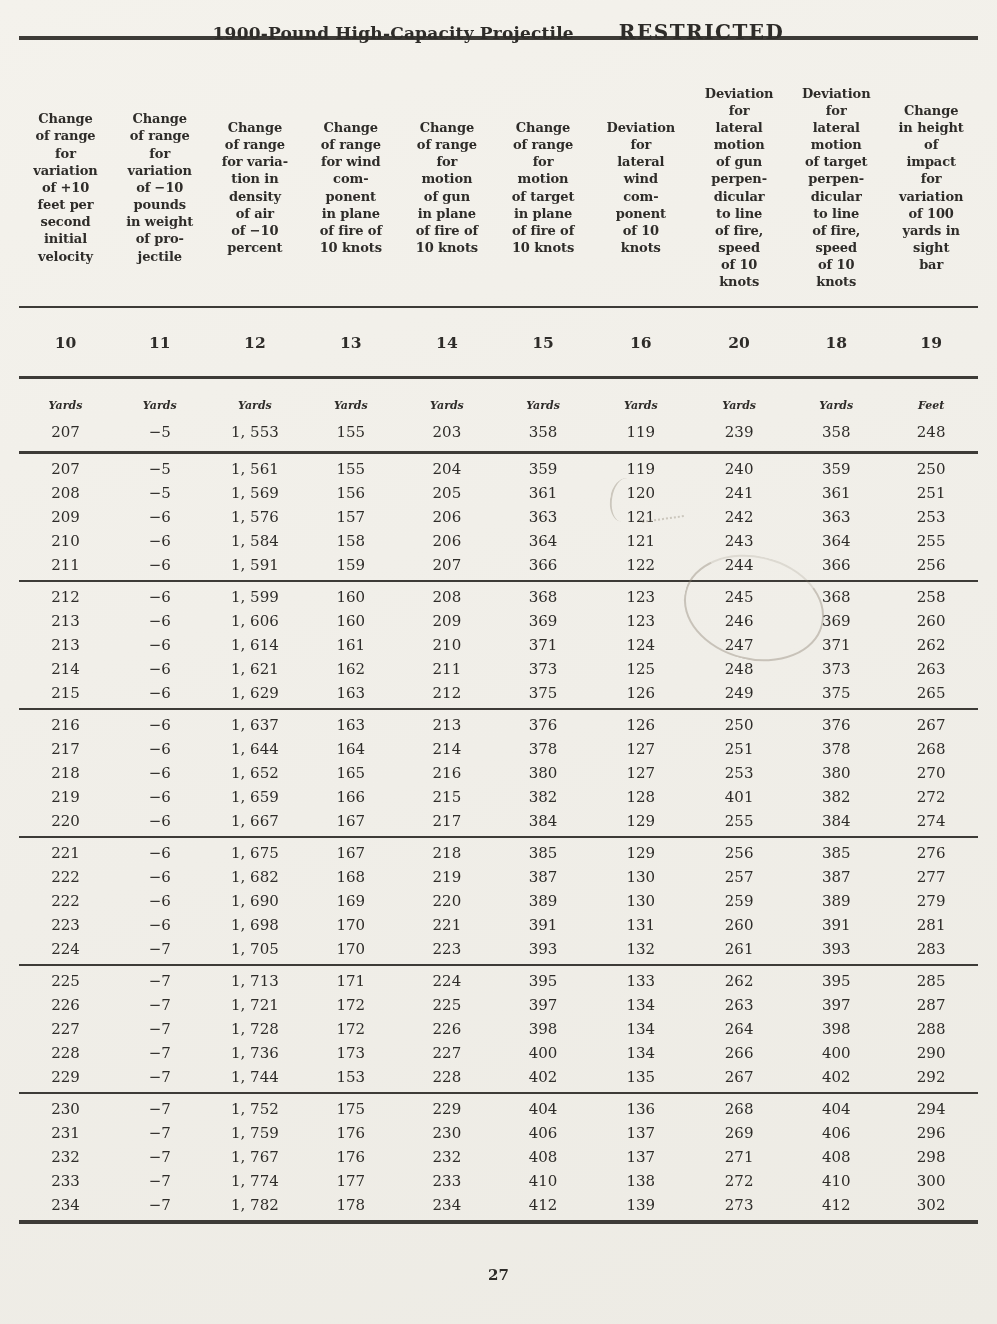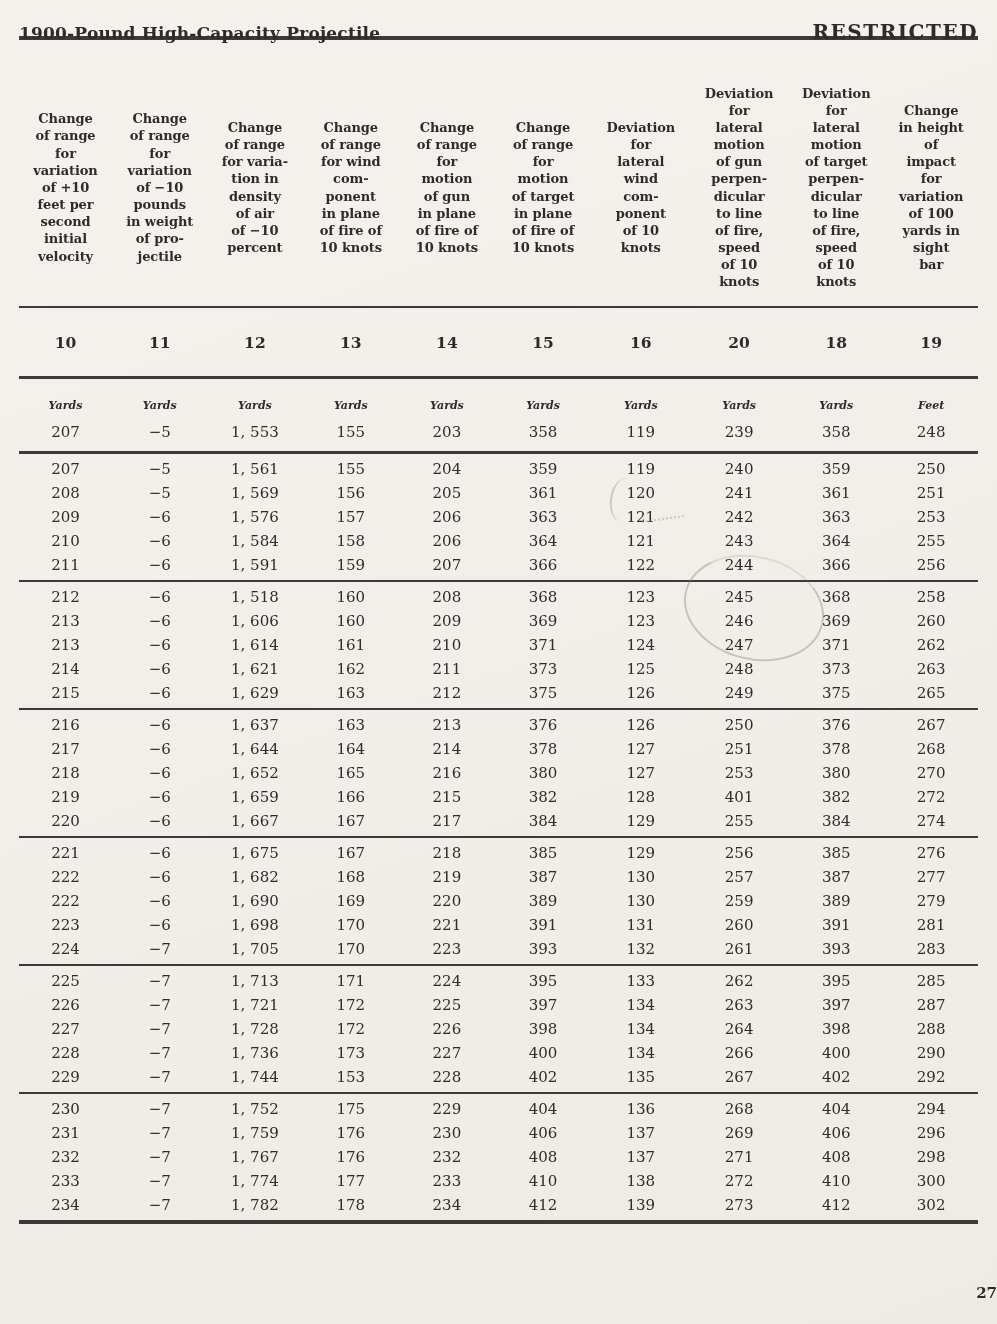--- a/index.html
+++ b/index.html
@@ -8,21 +8,21 @@
     width:997px; height:1324px;
     margin:0 auto;
     background:linear-gradient(160deg,#f4f2ec 0%, #f0eee8 55%, #edebe4 100%);
     color:#2e2c29;
     font-family:"DejaVu Serif", serif;
     box-sizing:border-box;
     padding:0 19px;
     overflow:hidden;
   }
   .topbar {
-    display:flex; justify-content:space-between; align-items:baseline;
+    display:flex; justify-content:center; align-items:baseline;
     padding-top:20px; height:36px; box-sizing:border-box;
   }
   .doc-title { font-weight:bold; font-size:17px; letter-spacing:.2px; }
   .restricted { font-weight:bold; font-size:20px; letter-spacing:1.5px;margin-left:45px; }
 
   .rule { background:#3d3b37; width:100%; }
   .rule-4 { height:4px; }
   .rule-3 { height:3px; }
   .rule-2 { height:2px; }
 
@@ -41,22 +41,22 @@
     letter-spacing:-0.1px;
     margin-top:29px;
   }
   .numbers-row { height:68px; align-items:center; font-weight:bold; font-size:15.5px; }
   .units-block { padding:15px 0 7px; }
   .units-row .cell { font-weight:bold; font-style:italic; font-size:11px; height:26px; line-height:24px; }
   .data-row .cell { font-size:15px; height:24px; line-height:24px; }
   .group { padding:3px 0 3px; }
 
   .page-number {
-    position:absolute; left:0; right:0; bottom:22px;
-    text-align:right; font-size:15px; font-weight:bold;
+    position:absolute; left:0; right:0; bottom:40px;
+    text-align:center; font-size:15px; font-weight:bold;
   }
 
   
   .pencil { position:absolute; pointer-events:none; }
   .pencil-circle {
     left:683px; top:556px; width:138px; height:100px;
     border:2px solid rgba(135,125,108,.38);
     border-radius:50%;
     transform:rotate(14deg);
     border-top-color:rgba(135,125,108,.18);
@@ -281,21 +281,21 @@
           <div class="cell">244</div>
           <div class="cell">366</div>
           <div class="cell">256</div>
         </div>
       </div>
       <div class="rule rule-2"></div>
       <div class="group">
         <div class="row data-row">
           <div class="cell">212</div>
           <div class="cell">−6</div>
-          <div class="cell">1, 518</div>
+          <div class="cell">1, 599</div>
           <div class="cell">160</div>
           <div class="cell">208</div>
           <div class="cell">368</div>
           <div class="cell">123</div>
           <div class="cell">245</div>
           <div class="cell">368</div>
           <div class="cell">258</div>
         </div>
         <div class="row data-row">
           <div class="cell">213</div>

